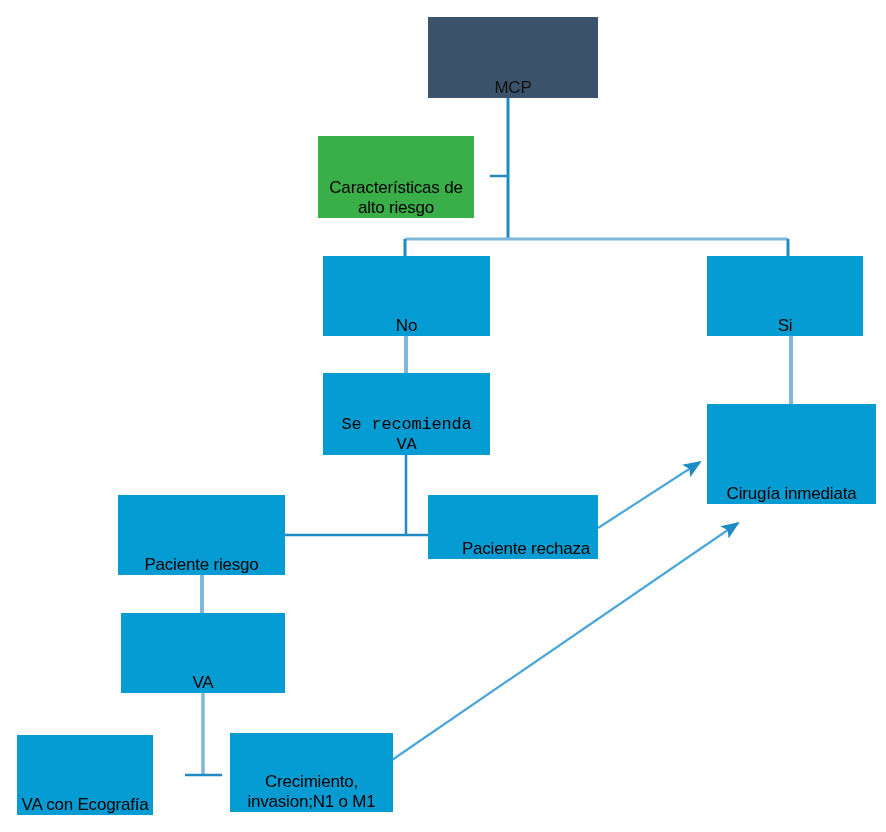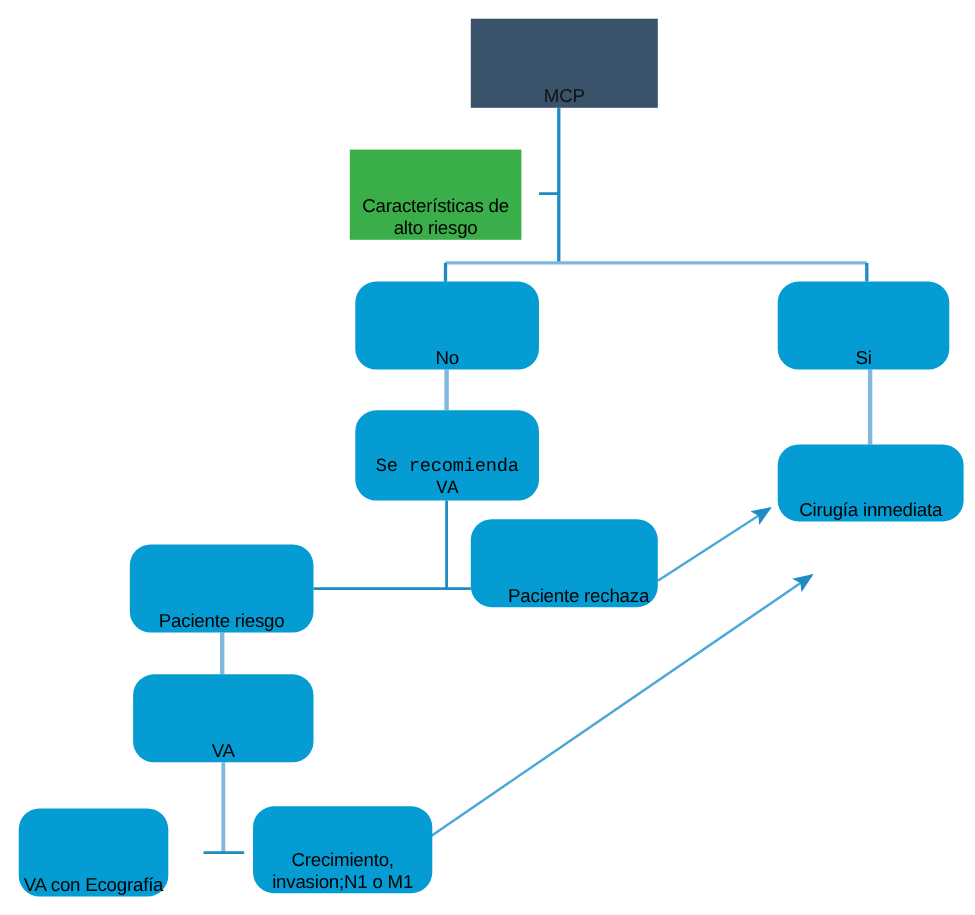--- a/index.html
+++ b/index.html
@@ -39,21 +39,20 @@
     white-space: pre;
   }
   .node.root {
     background: #3A536B;
   }
   .node.decision {
     background: #3AAE49;
   }
   .node.step {
     background: #049CD2;
-    border-radius: 19px;
   }
   .node .label {
     display: block;
     width: 190px;
     white-space: pre-line;
   }
   .node.wide-label .label {
     width: 230px;
   }
 </style>
@@ -109,29 +108,29 @@
 
   <div class="node step" style="left:707px; top:256px; width:156px; height:80px;">
     <span class="label">Si</span>
   </div>
 
   <div class="node step" style="left:323px; top:373px; width:167px; height:82px;font-family:Liberation Mono, monospace;">
     <span class="label">Se recomienda
 VA</span>
   </div>
 
-  <div class="node step wide-label" style="left:707px; top:404px; width:169px; height:70px;">
+  <div class="node step wide-label" style="left:707px; top:404px; width:169px; height:100px;">
     <span class="label">Cirugía inmediata</span>
   </div>
 
   <div class="node step wide-label" style="left:118px; top:495px; width:167px; height:80px;">
     <span class="label">Paciente riesgo</span>
   </div>
 
-  <div class="node step wide-label" style="left:428px; top:472px; width:170px; height:80px;padding-left:26px;">
+  <div class="node step wide-label" style="left:428px; top:495px; width:170px; height:64px;padding-left:26px;">
     <span class="label">Paciente rechaza</span>
   </div>
 
   <div class="node step" style="left:121px; top:613px; width:164px; height:80px;">
     <span class="label">VA</span>
   </div>
 
   <div class="node step wide-label" style="left:17px; top:735px; width:136px; height:80px;">
     <span class="label">VA con Ecografía</span>
   </div>

